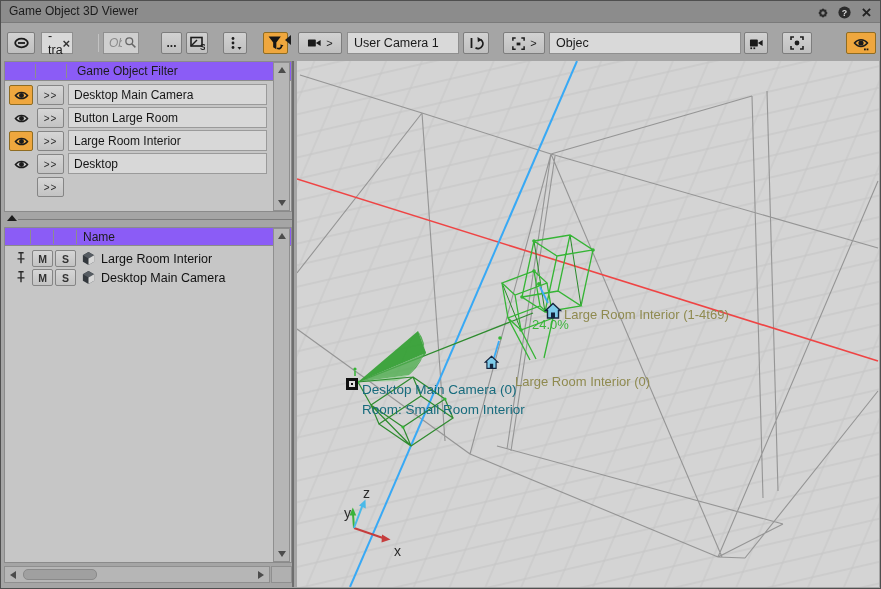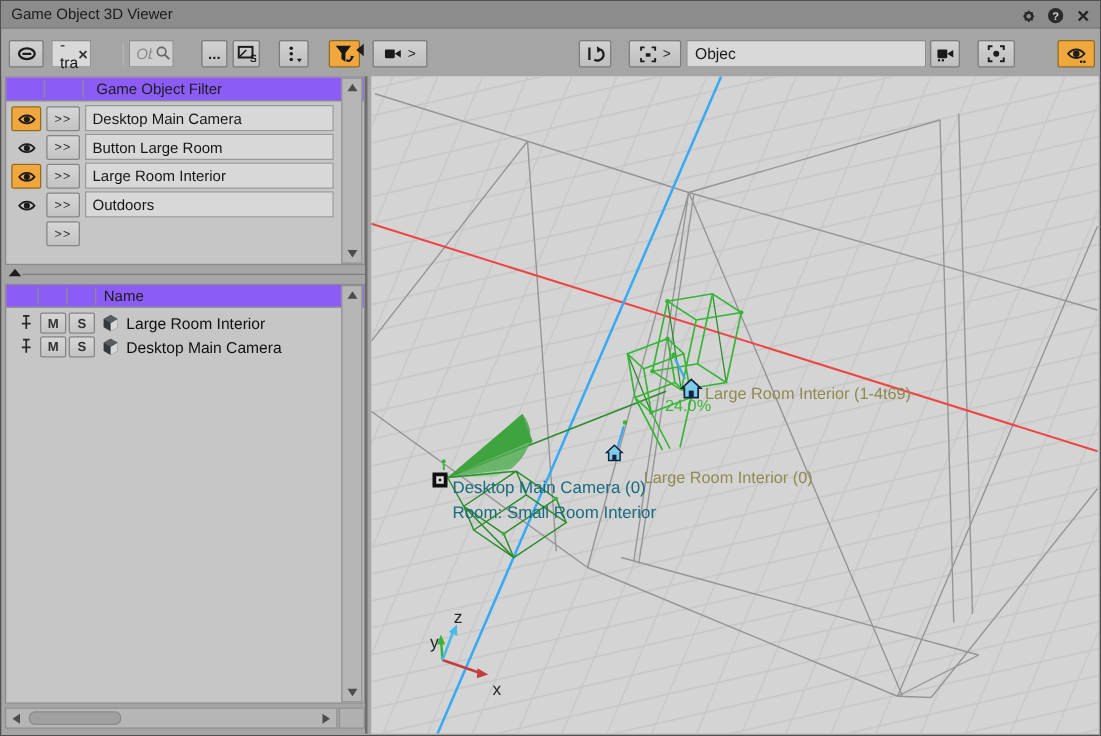--- a/index.html
+++ b/index.html
@@ -148,20 +148,21 @@
       </svg>
     </div>
     <div class="tri-left" style="position:absolute;left:284px;top:12px;"></div>
 
     <div class="btn" style="left:297px;width:44px;">
       <svg width="15" height="14" viewBox="0 0 16 16">
           <use href="#i-cam"></use>
         </svg>
       <span class="chev">&gt;</span>
     </div>
+    <div class="field" style="left:346px;width:112px;">User Camera 1</div>
     <div class="btn" style="left:462px;width:26px;">
       <svg width="16" height="16" viewBox="0 0 16 16">
         <line x1="3.5" y1="3" x2="3.5" y2="13" stroke="#1d1d1d" stroke-width="1.8"></line>
         <path d="M12.5 4.5 A4.6 4.6 0 1 1 7.5 12.8" fill="none" stroke="#1d1d1d" stroke-width="1.8"></path>
         <polygon points="9.5,2 13.8,4.8 9.8,7.2" fill="#1d1d1d"></polygon>
       </svg>
     </div>
     <div class="btn" style="left:502px;width:42px;">
       <svg width="15" height="15" viewBox="0 0 16 16">
         <use href="#i-corners"></use>
@@ -222,21 +223,21 @@
       </div>
     <div class="ffbtn" style="left:32px;top:69px;">&gt;&gt;</div>
     <div class="rowfield" style="left:63px;top:68px;width:199px;">Large Room Interior</div>
 
     <div class="eyebtn" style="left:4px;top:92px;">
         <svg width="17" height="15" viewBox="0 0 16 16">
           <use href="#i-eye"></use>
         </svg>
       </div>
     <div class="ffbtn" style="left:32px;top:92px;">&gt;&gt;</div>
-    <div class="rowfield" style="left:63px;top:91px;width:199px;">Outdoors</div>
+    <div class="rowfield" style="left:63px;top:91px;width:199px;">Desktop</div>
 
     <div class="ffbtn" style="left:32px;top:115px;">&gt;&gt;</div>
 
     <div class="vscroll" style="left:268px;top:0px;height:149px;">
       <div class="sarrow up" style="top:0;">
           <div class="t"></div>
         </div>
       <div class="sarrow dn" style="bottom:0;">
           <div class="t"></div>
         </div>

